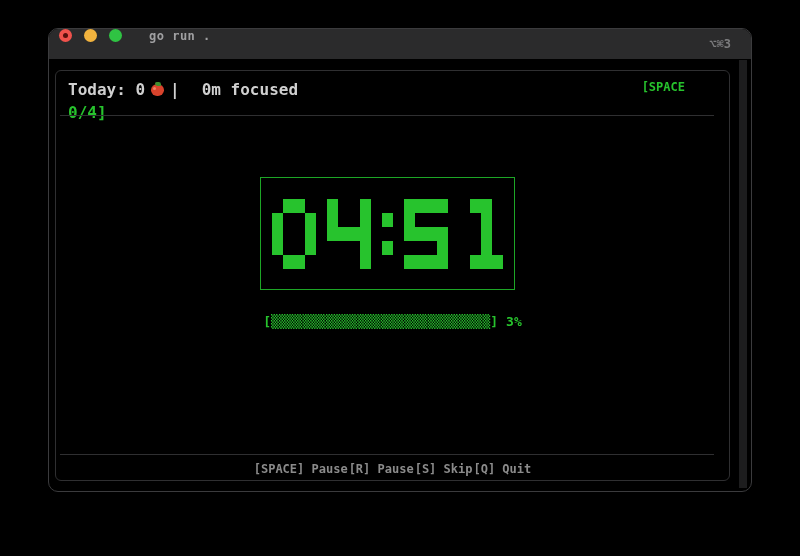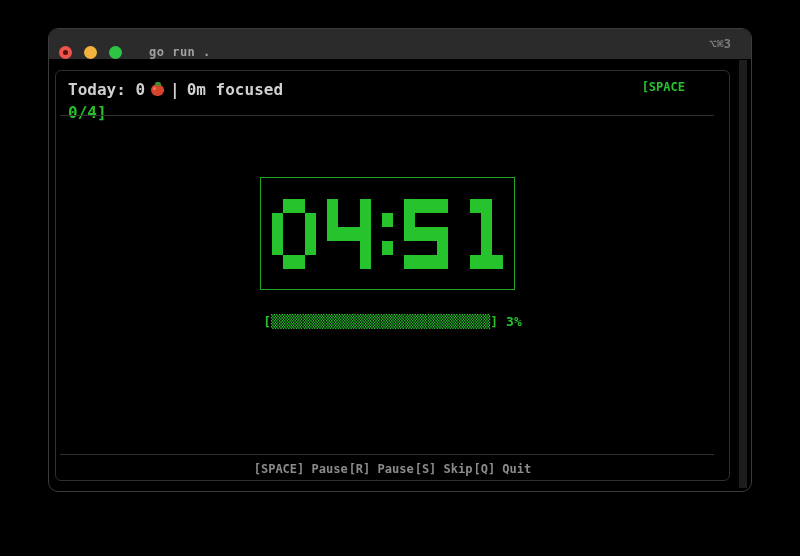--- a/index.html
+++ b/index.html
@@ -12,21 +12,21 @@
   }
   *{margin:0;padding:0;box-sizing:border-box;}
   html,body{width:800px;height:556px;background:#000;overflow:hidden;
     font-family:"DejaVu Sans Mono","DejaVu Sans",monospace;}
   .stage{position:relative;width:800px;height:556px;background:#000;}
 
   
   .window{position:absolute;left:48px;top:28px;width:704px;height:464px;
     background:#000;border:1px solid #3b3b3d;border-radius:10px;overflow:hidden;}
   .titlebar{position:relative;height:30px;background:var(--titlebar-bg);
-    display:flex;align-items:flex-end;}
+    display:flex;align-items:flex-start;}
   .lights{display:flex;gap:12px;padding-left:10px;}
   .light{width:13px;height:13px;border-radius:50%;position:relative;}
   .light.red{background:#f0524c;}
   .light.red::after{content:'';position:absolute;left:4px;top:4px;width:5px;height:5px;
     border-radius:50%;background:#58100c;}
   .light.yellow{background:#f2b33e;}
   .light.green{background:#2fc343;}
   .win-title{margin-left:27px;font-size:12px;font-weight:bold;color:#a0a0a2;letter-spacing:0.5px;}
   .win-shortcut{position:absolute;right:20px;top:8px;font-size:12px;font-weight:bold;color:#7c7c7e;}
 
@@ -89,21 +89,21 @@
     </div>
 
     <div class="gutter"></div>
 
     <div class="tui">
 
       <div class="hline1-left">
         <span>Today: 0</span>
         <span class="tomato"></span>
         <span class="pipe">|</span>
-        <span style="margin-left:6px">0m focused</span>
+        <span style="margin-left:21px">0m focused</span>
       </div>
       <div class="break-top">[SPACE</div>
       <div class="break-wrap">0/4]</div>
       <div class="sep sep-top"></div>
 
       <div class="clock-box">
 
       <div class="glyph" style="grid-template-columns: repeat(4, 11px);">
             <i></i>
             <i class="on"></i>

